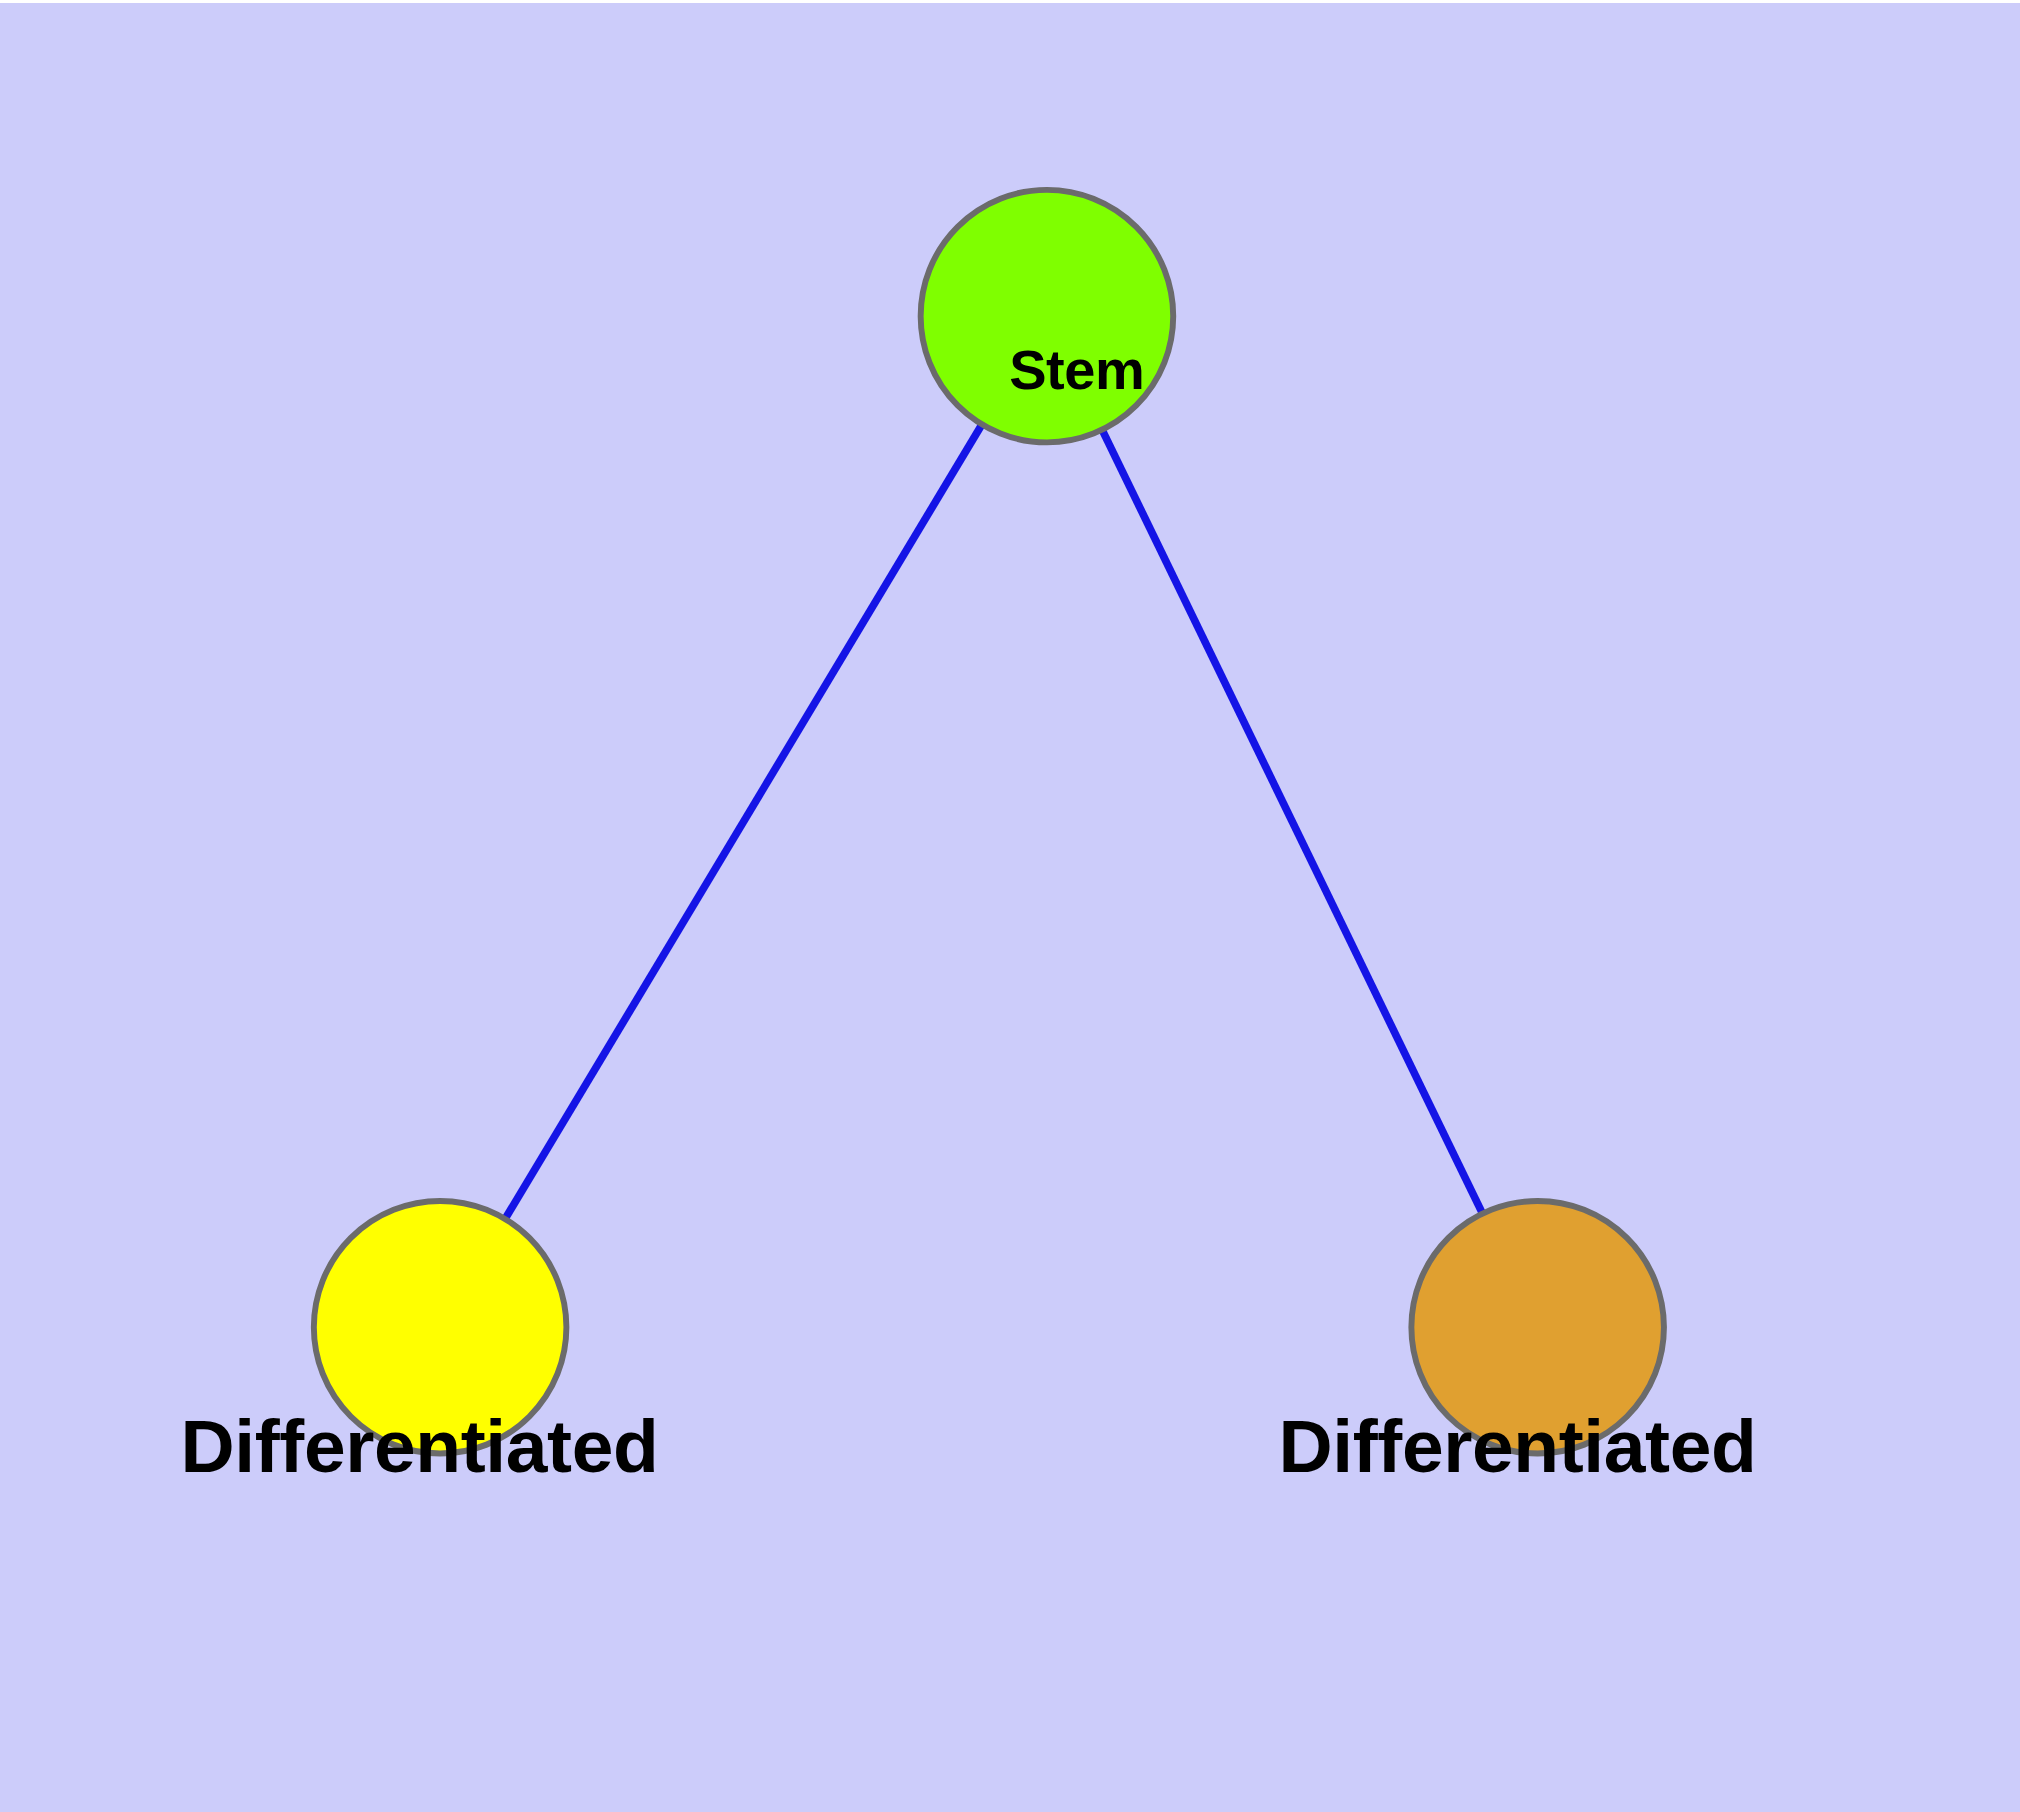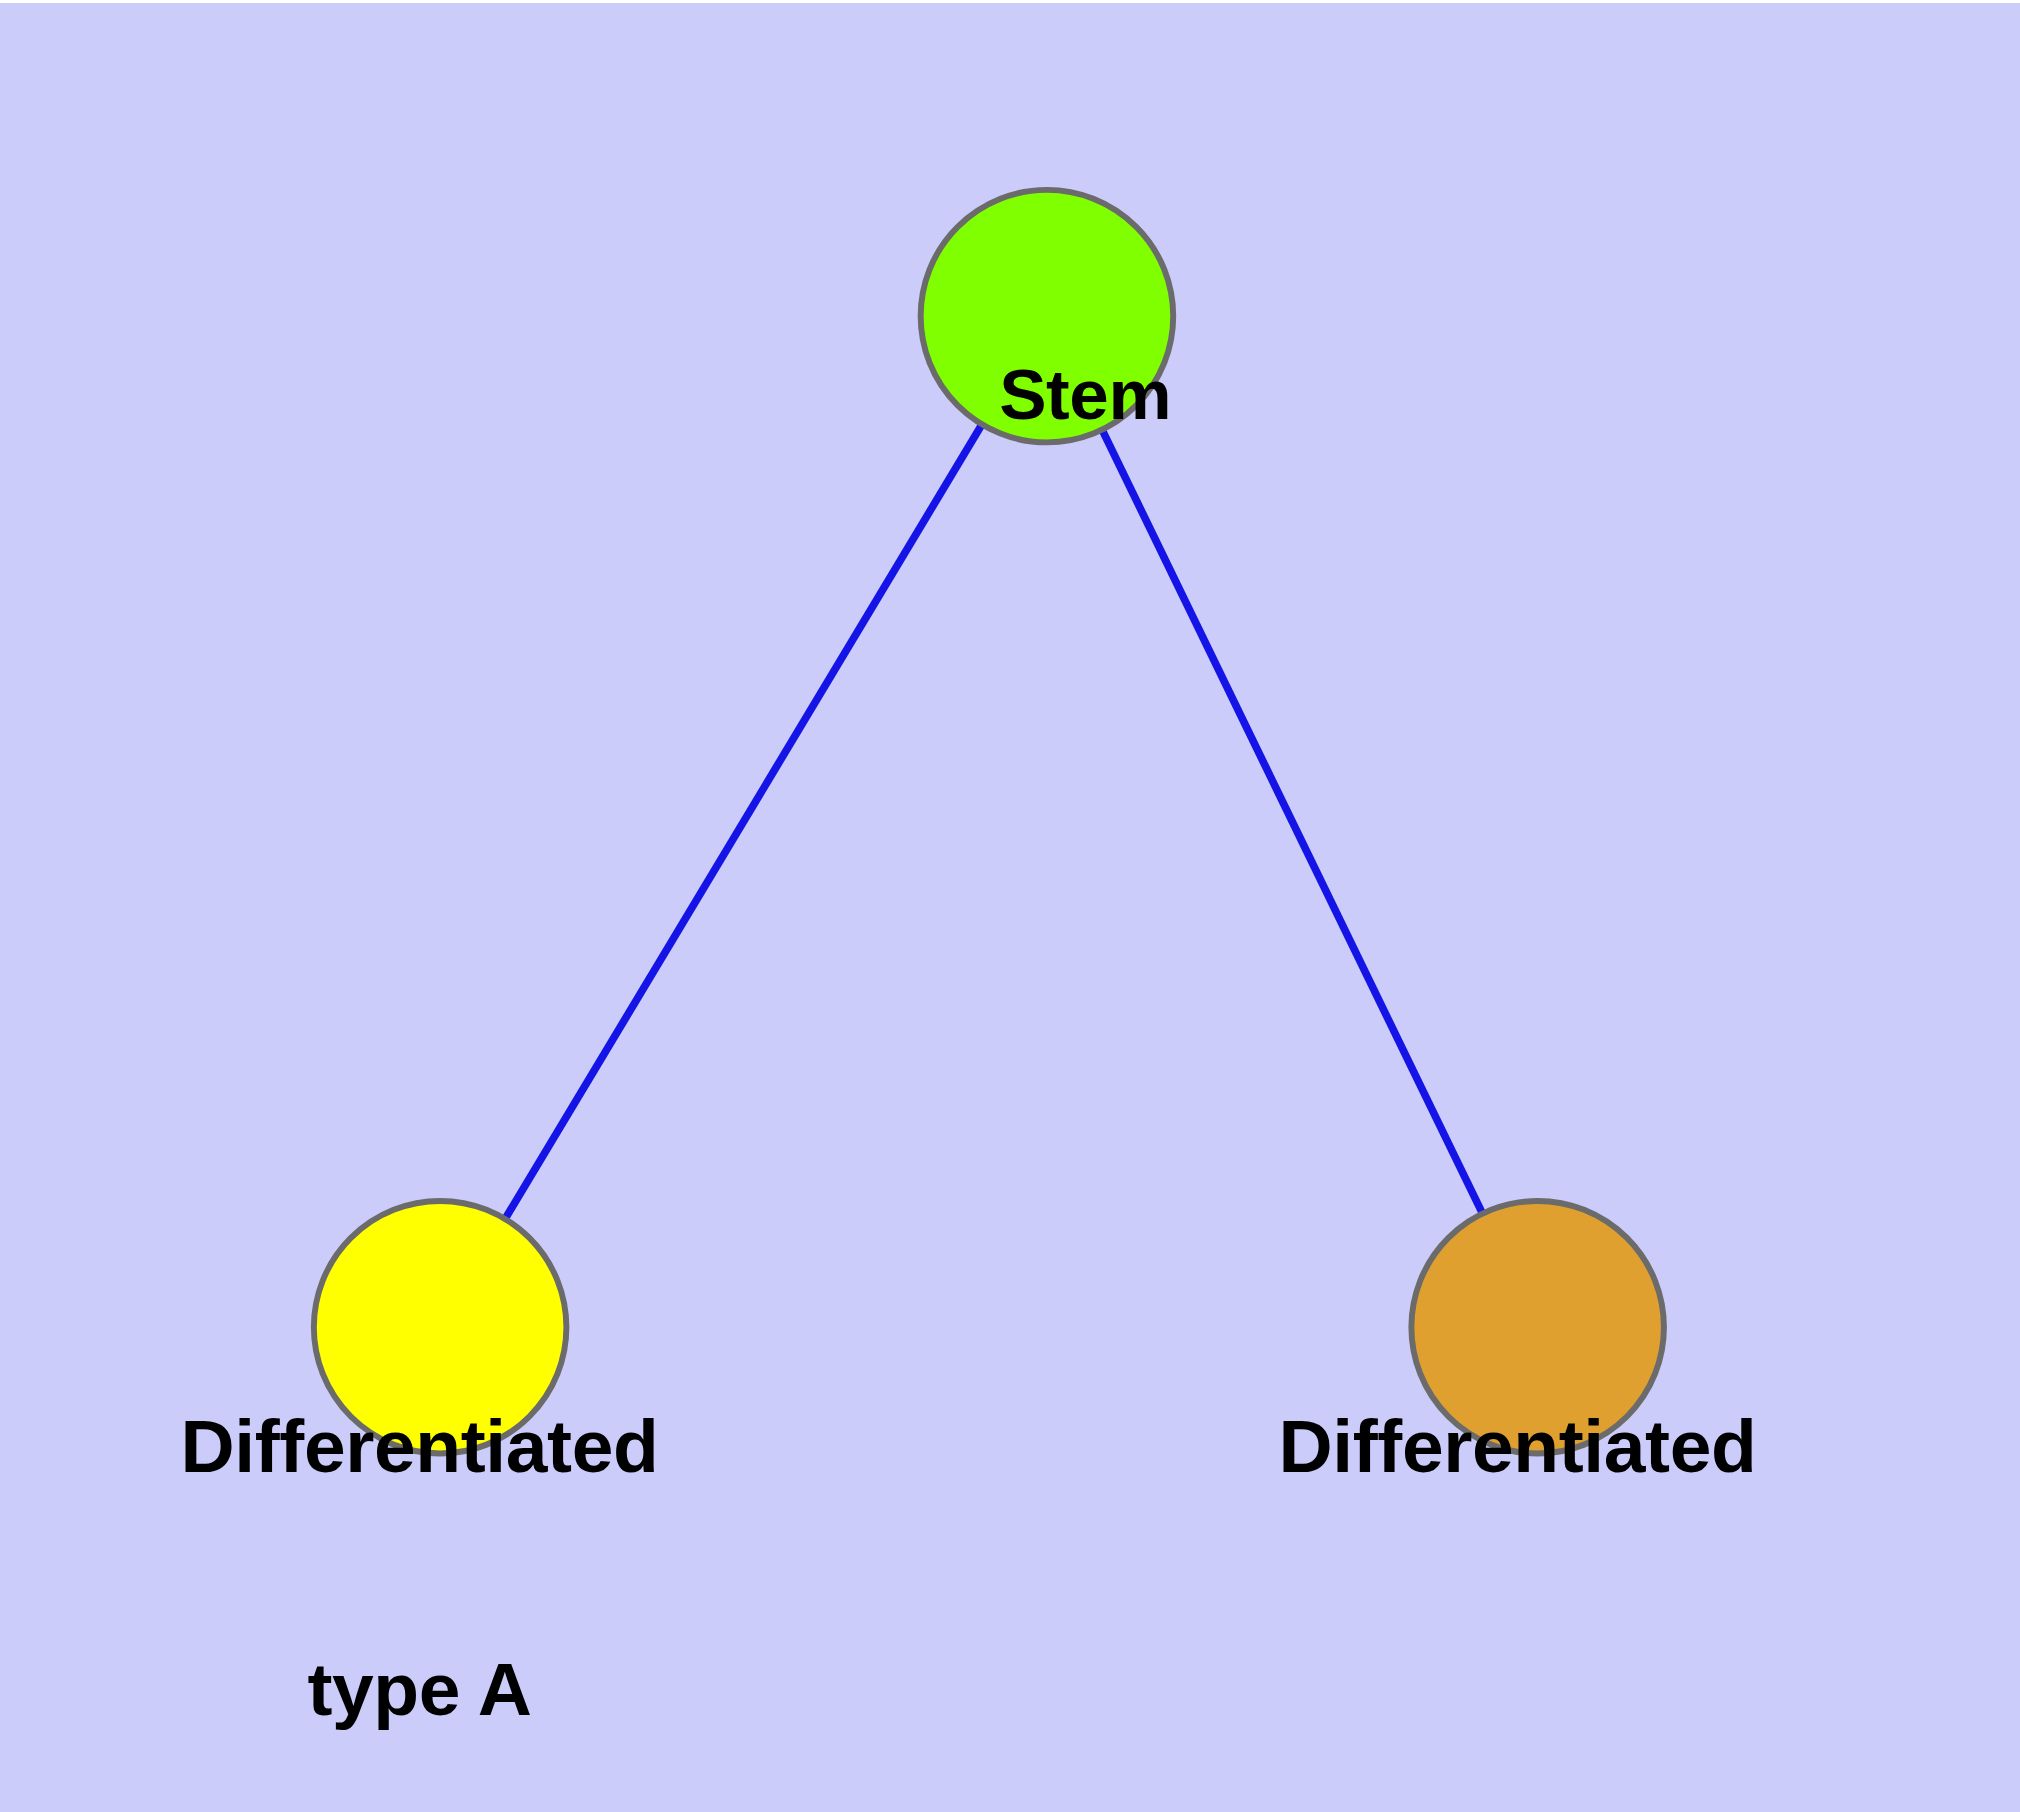--- a/index.html
+++ b/index.html
@@ -35,21 +35,21 @@
     position: absolute;
     text-align: center;
     font-weight: bold;
     color: #000000;
     line-height: 1.08;
     white-space: pre;
     pointer-events: none;
     letter-spacing: -0.4px;
   }
   #label-stem {
-    font-size: 71px;
+    font-size: 56px;
     left: 792px;
     top: 280px;
     width: 509px;
   }
   #label-diff-a {
     font-size: 75px;
     left: 165px;
     top: 1244px;
     width: 509px;
   }
@@ -80,21 +80,20 @@
       <circle cx="1814" cy="1566" r="149" fill="#e0a030" stroke="#6b6b6b" stroke-width="7"></circle>
     </g>
   </svg>
 
   <div class="node-label" id="label-stem">
     <span>Stem</span>
   </div>
 
   <div class="node-label" id="label-diff-a">
     <div>Differentiated</div>
-    <div>type A</div>
   </div>
 
   <div class="node-label" id="label-diff-b">
     <div>Differentiated</div>
   </div>
 
 </div>
 
 
 </body></html>

